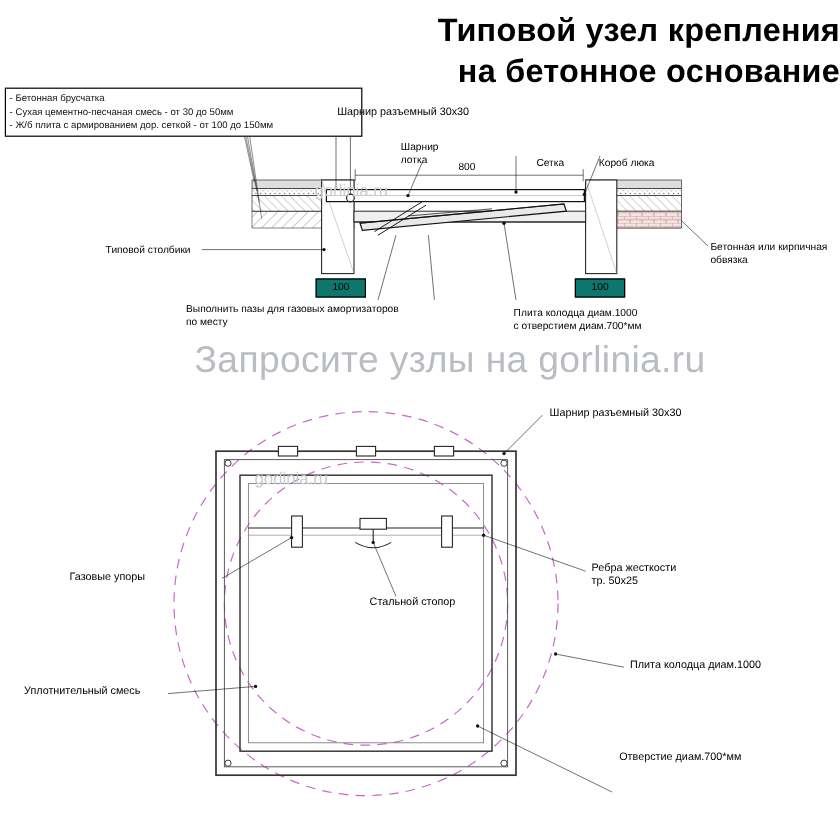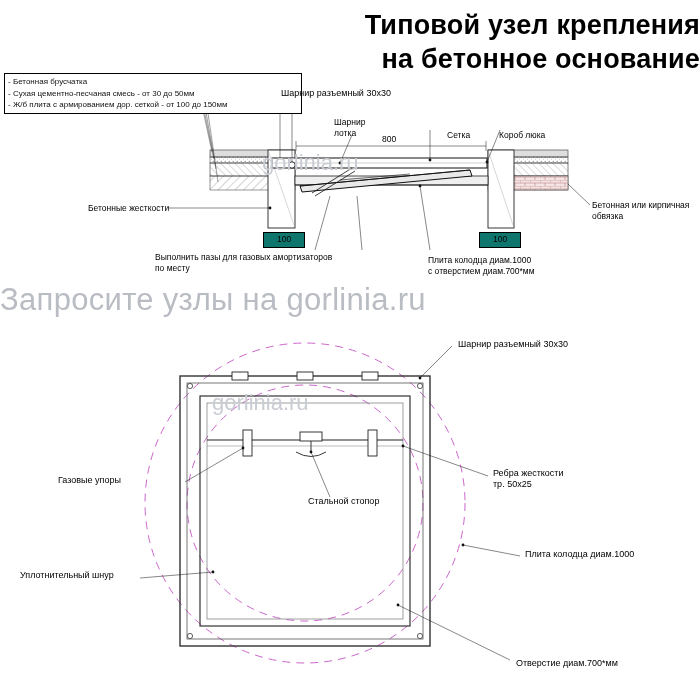--- a/index.html
+++ b/index.html
@@ -28,29 +28,29 @@
     font-size: 27px;
     font-weight: bold;
     line-height: 34px;
     color: #000;
     letter-spacing: 0.2px;
   }
   .wm-big {
     position: absolute;
     left: 0; top: 282px;
     width: 588px;
-    text-align: left;
+    text-align: right;
     font-size: 31px;
     color: #b9bcc2;
     letter-spacing: 0.3px;
     white-space: nowrap;
   }
   .wm-small {
     position: absolute;
-    font-size: 22px;
+    font-size: 14px;
     color: #c9ccd2;
     white-space: nowrap;
   }
   .lbl {
     position: absolute;
     font-size: 8.5px;
     line-height: 11px;
     color: #000;
     white-space: pre;
   }
@@ -244,32 +244,32 @@
 </div>
 
 <div class="lbl b" style="left:281px; top:88px;">Шарнир разъемный 30х30</div>
 <div class="lbl" style="left:334px; top:117px;">Шарнир
 лотка</div>
 <div class="lbl" style="left:447px; top:130px;">Сетка</div>
 <div class="lbl" style="left:499px; top:130px;">Короб люка</div>
 <div class="lbl" style="left:382px; top:134px;">800</div>
 <div class="lbl boxlbl" style="left:263px; top:232px;">100</div>
 <div class="lbl boxlbl" style="left:479px; top:232px;">100</div>
-<div class="lbl" style="left:88px; top:203px;">Бетонные жесткости</div>
+<div class="lbl" style="left:88px; top:203px;">Типовой столбики</div>
 <div class="lbl" style="left:592px; top:200px;">Бетонная или кирпичная
 обвязка</div>
 <div class="lbl" style="left:155px; top:252px;">Выполнить пазы для газовых амортизаторов
 по месту</div>
 <div class="lbl" style="left:428px; top:255px;">Плита колодца диам.1000
 с отверстием диам.700*мм</div>
 
 <div class="lbl b" style="left:458px; top:339px;">Шарнир разъемный 30х30</div>
 <div class="lbl b" style="left:58px; top:475px;">Газовые упоры</div>
 <div class="lbl b" style="left:308px; top:496px;">Стальной стопор</div>
 <div class="lbl b" style="left:493px; top:468px;">Ребра жесткости
 тр. 50х25</div>
-<div class="lbl b" style="left:20px; top:570px;">Уплотнительный шнур</div>
+<div class="lbl b" style="left:20px; top:570px;">Уплотнительный смесь</div>
 <div class="lbl b" style="left:525px; top:549px;">Плита колодца диам.1000</div>
-<div class="lbl b" style="left:516px; top:658px;">Отверстие диам.700*мм</div>
+<div class="lbl b" style="left:516px; top:625px;">Отверстие диам.700*мм</div>
 
 <div class="wm-small" style="left:262px; top:150px;">gorlinia.ru</div>
 <div class="wm-big">Запросите узлы на gorlinia.ru</div>
 <div class="wm-small" style="left:212px; top:390px;">gorlinia.ru</div>
 
 </body></html>

